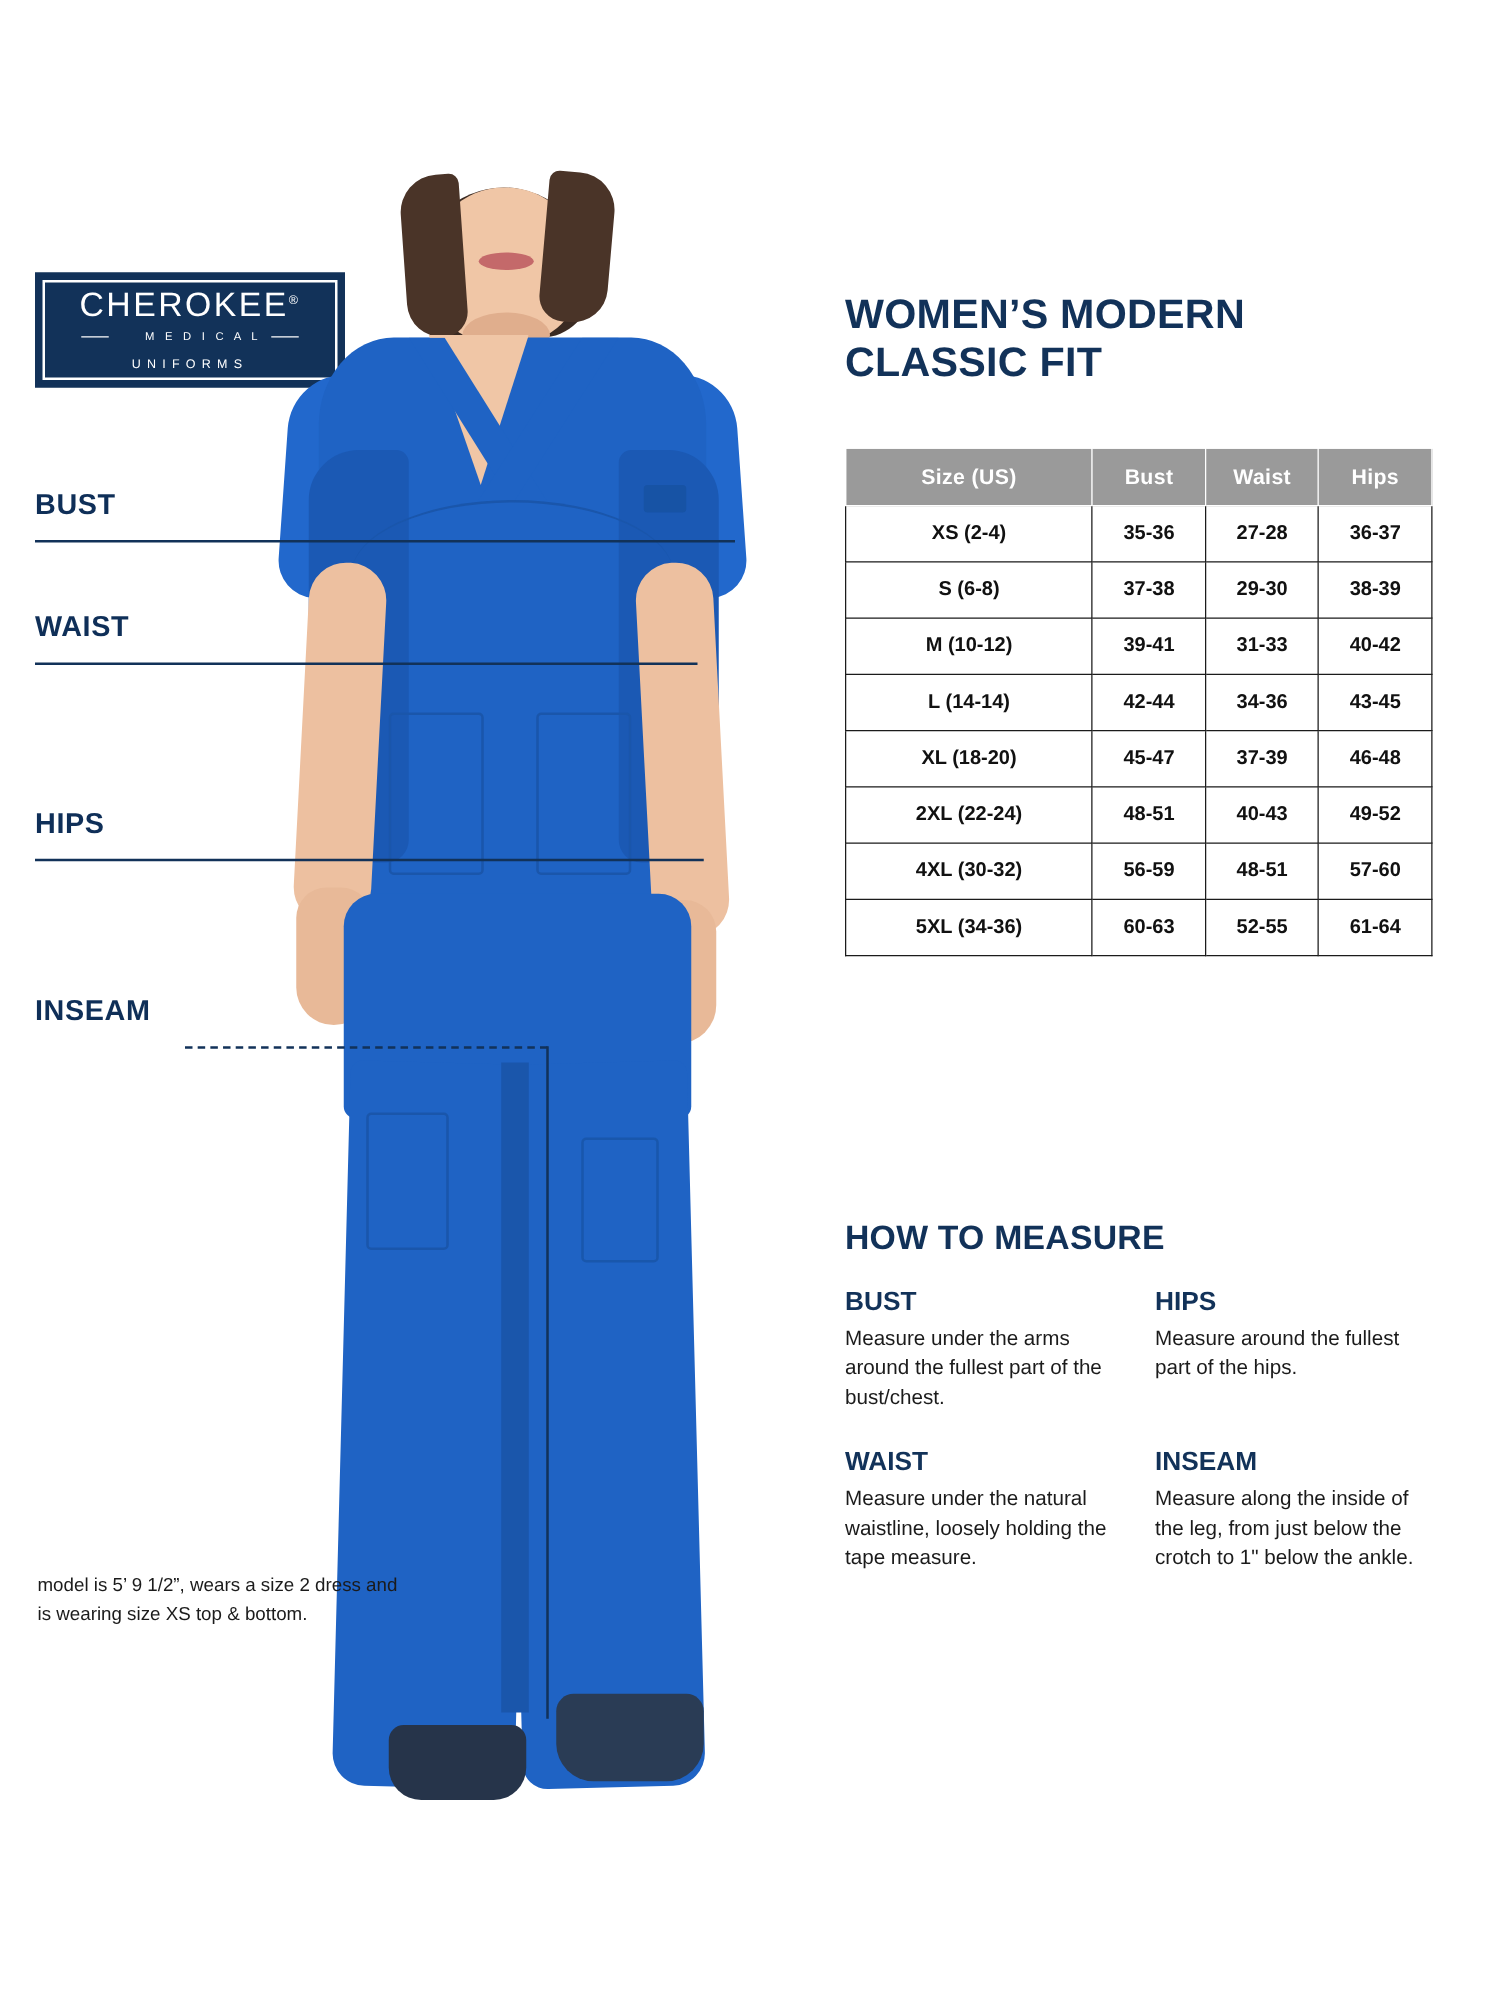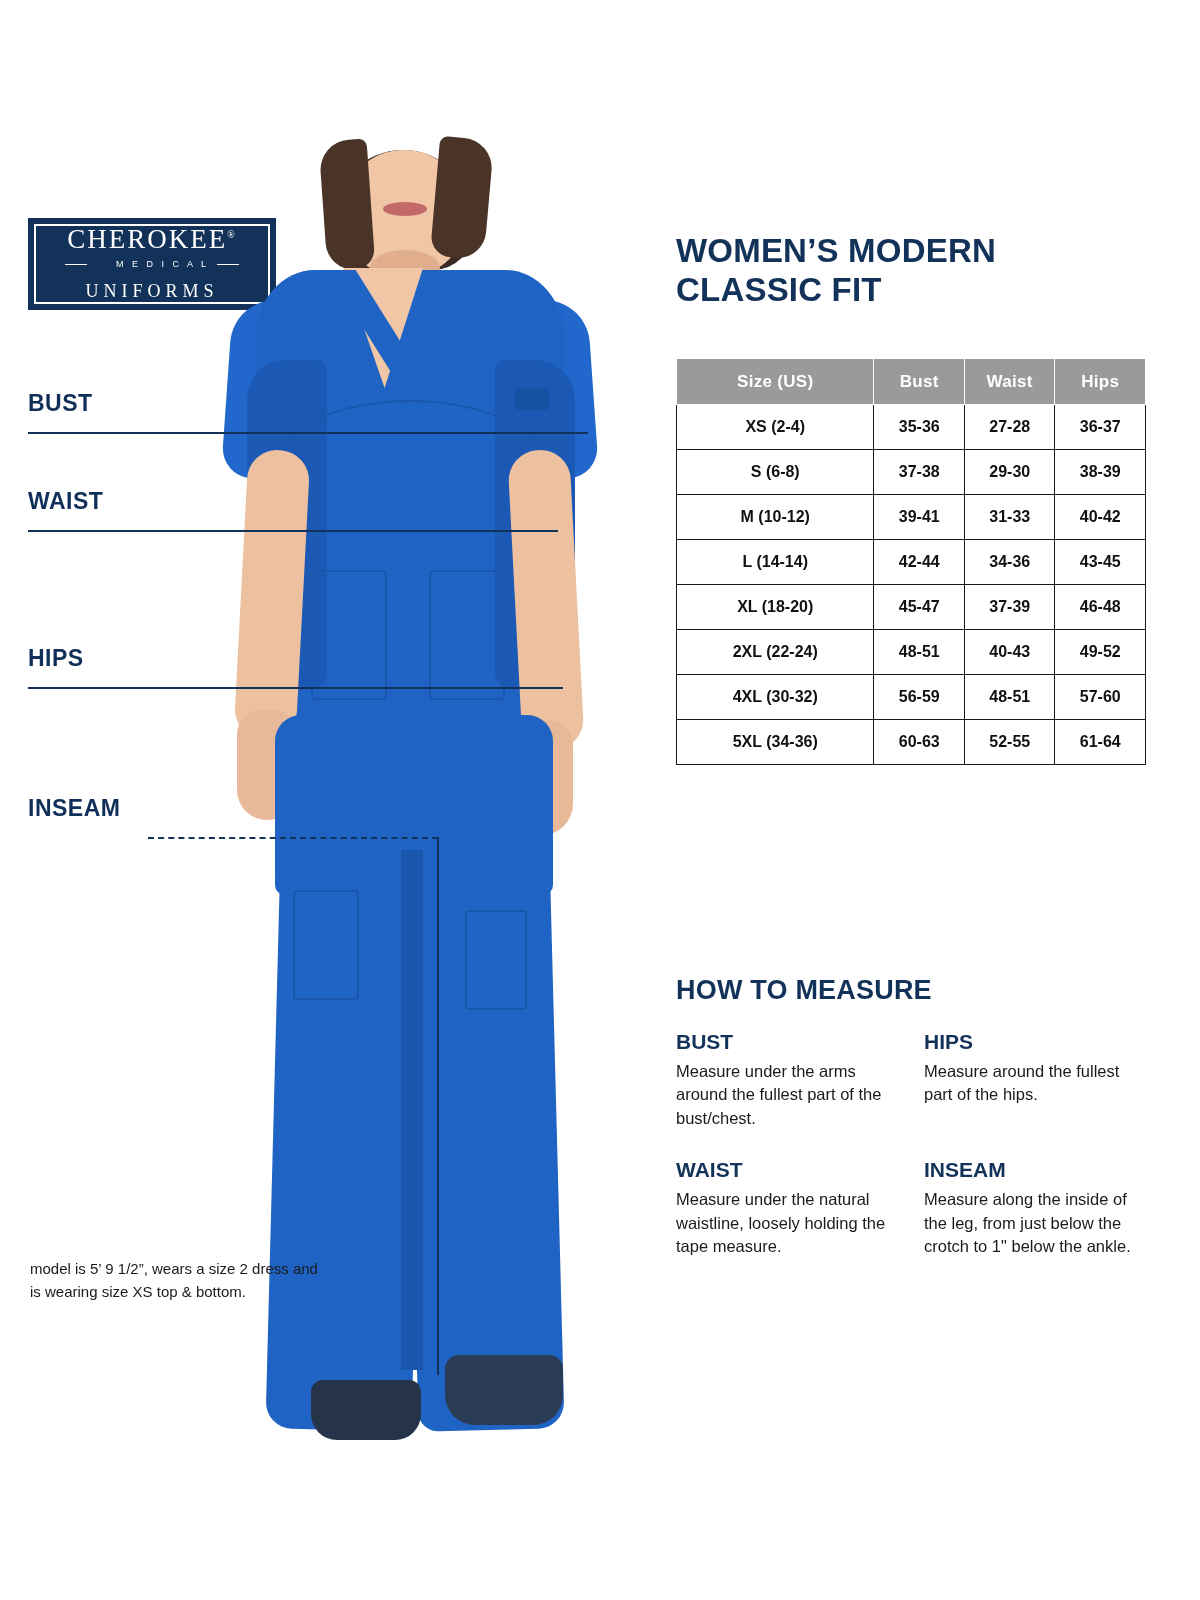--- a/index.html
+++ b/index.html
@@ -38,21 +38,21 @@
   #logo-inner {
     width: 100%; height: 100%;
     border: 2px solid #ffffff;
     display: flex;
     flex-direction: column;
     align-items: center;
     justify-content: center;
     color: #ffffff;
   }
   #logo-main {
-    font-family: Liberation Serif, serif;
+    font-family: Liberation Sans, sans-serif;
     font-size: 27px;
     letter-spacing: 2px;
     font-weight: 400;
     line-height: 1;
     white-space: nowrap;
   }
   #logo-main sup { font-size: 10px; vertical-align: super; }
   #logo-medical {
     font-size: 9px;
     letter-spacing: 3px;
@@ -65,25 +65,24 @@
     content: "";
     position: absolute;
     top: 50%;
     width: 22px;
     height: 1px;
     background: #ffffff;
   }
   #logo-medical::before { left: -30px; }
   #logo-medical::after { right: -30px; }
   #logo-uniforms {
-    font-size: 18px;
+    font-size: 10px;
     letter-spacing: 5px;
     margin-top: 12px;
     white-space: nowrap;
-    font-family: Liberation Serif, serif;
   }
 
   
   #model {
     position: absolute;
     left: 215px; top: 150px;
     width: 430px; height: 1280px;
   }
   .mpart { position: absolute; }
 

